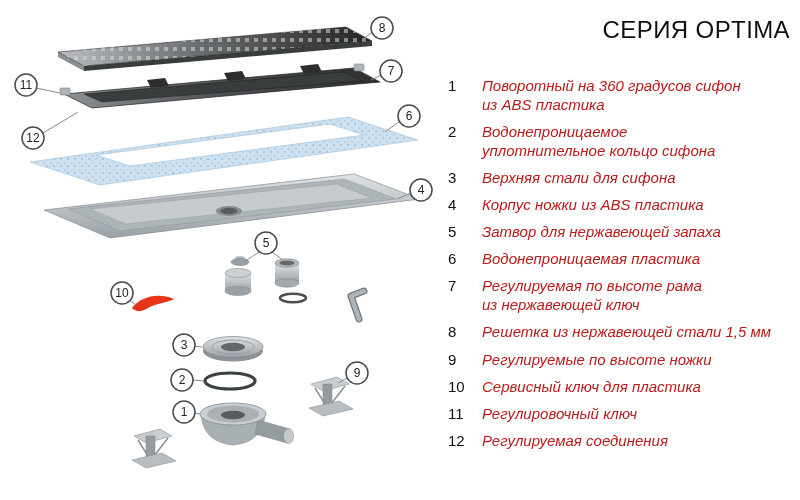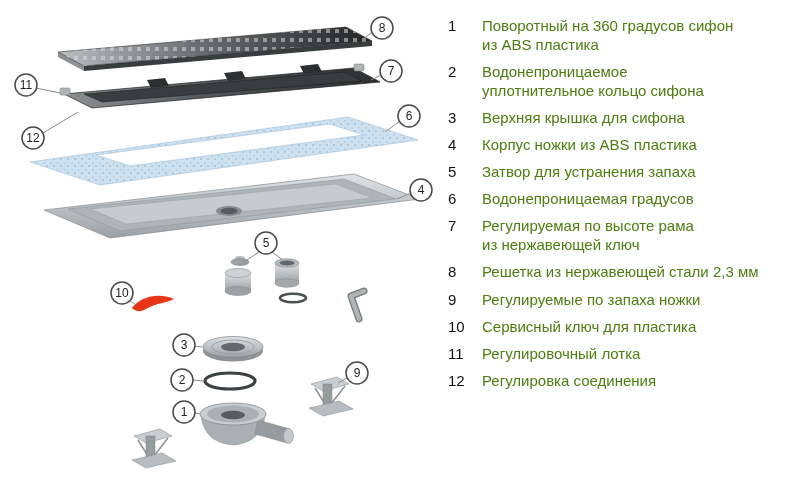--- a/index.html
+++ b/index.html
@@ -4,21 +4,21 @@
 <style>
   html, body { margin:0; padding:0; background:#ffffff; }
   body { width:800px; height:500px; font-family:"Liberation Sans", sans-serif; color:#111; }
   .page { position:relative; width:800px; height:500px; overflow:hidden; background:#fff; }
   .diagram { position:absolute; left:0; top:0; width:440px; height:500px; }
   .panel { position:absolute; left:448px; top:16px; width:342px; }
   .title { margin:0 0 32px 0; font-size:24px; font-weight:500; letter-spacing:0.4px; text-align:right; color:#101010; }
   .parts-list { list-style:none; margin:0; padding:0; display:flex; flex-direction:column; gap:8px; }
   .part-row { display:grid; grid-template-columns:34px 1fr; font-size:15px; line-height:1.27; }
   .part-num { color:#101010; }
-  .part-label { color:#4d7c0f; white-space:pre-line; }
+  .part-label { color:#b91c1c; white-space:pre-line;font-style:italic; }
   svg text.callout-num { font-family:"Liberation Sans", sans-serif; font-size:12px; fill:#222; }
 </style>
 <title>СЕРИЯ OPTIMA</title></head>
 <body>
 
 <div class="page">
 
   <div class="diagram">
     <svg width="440" height="500" viewBox="0 0 440 500" xmlns="http://www.w3.org/2000/svg">
       <defs>
@@ -194,67 +194,68 @@
         <text class="callout-num" x="184" y="416" text-anchor="middle">1</text>
       </g>
       <g>
         <circle cx="357" cy="373" r="11" fill="#fff" stroke="#4a4a4a" stroke-width="1.5"></circle>
         <text class="callout-num" x="357" y="377" text-anchor="middle">9</text>
       </g>
     </svg>
   </div>
 
   <div class="panel">
+    <h1 class="title">СЕРИЯ OPTIMA</h1>
     <ol class="parts-list">
       <li class="part-row">
         <span class="part-num">1</span>
         <span class="part-label">Поворотный на 360 градусов сифон
 из ABS пластика</span>
       </li>
       <li class="part-row">
         <span class="part-num">2</span>
         <span class="part-label">Водонепроницаемое
 уплотнительное кольцо сифона</span>
       </li>
       <li class="part-row">
         <span class="part-num">3</span>
-        <span class="part-label">Верхняя крышка для сифона</span>
+        <span class="part-label">Верхняя стали для сифона</span>
       </li>
       <li class="part-row">
         <span class="part-num">4</span>
         <span class="part-label">Корпус ножки из ABS пластика</span>
       </li>
       <li class="part-row">
         <span class="part-num">5</span>
-        <span class="part-label">Затвор для устранения запаха</span>
+        <span class="part-label">Затвор для нержавеющей запаха</span>
       </li>
       <li class="part-row">
         <span class="part-num">6</span>
-        <span class="part-label">Водонепроницаемая градусов</span>
+        <span class="part-label">Водонепроницаемая пластика</span>
       </li>
       <li class="part-row">
         <span class="part-num">7</span>
         <span class="part-label">Регулируемая по высоте рама
 из нержавеющей ключ</span>
       </li>
       <li class="part-row">
         <span class="part-num">8</span>
-        <span class="part-label">Решетка из нержавеющей стали 2,3 мм</span>
+        <span class="part-label">Решетка из нержавеющей стали 1,5 мм</span>
       </li>
       <li class="part-row">
         <span class="part-num">9</span>
-        <span class="part-label">Регулируемые по запаха ножки</span>
+        <span class="part-label">Регулируемые по высоте ножки</span>
       </li>
       <li class="part-row">
         <span class="part-num">10</span>
         <span class="part-label">Сервисный ключ для пластика</span>
       </li>
       <li class="part-row">
         <span class="part-num">11</span>
-        <span class="part-label">Регулировочный лотка</span>
+        <span class="part-label">Регулировочный ключ</span>
       </li>
       <li class="part-row">
         <span class="part-num">12</span>
-        <span class="part-label">Регулировка соединения</span>
+        <span class="part-label">Регулируемая соединения</span>
       </li>
     </ol>
   </div>
 </div>
 
 </body></html>

